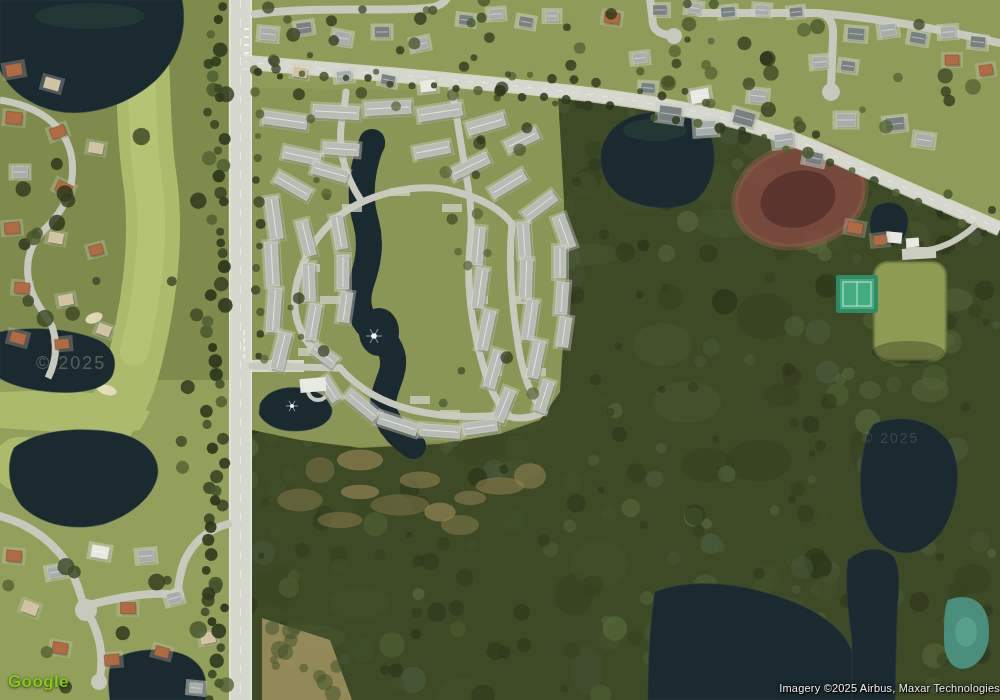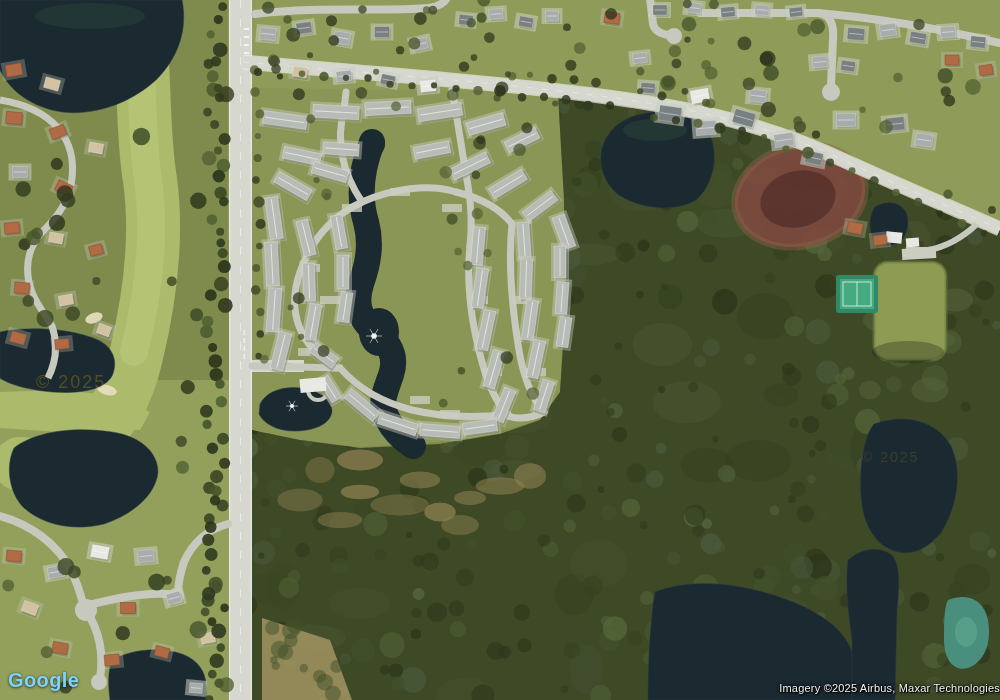--- a/index.html
+++ b/index.html
@@ -3,30 +3,30 @@
 <meta charset="utf-8">
 <style>
   html,body{margin:0;padding:0;background:#1a1a1a;}
   .map-stage{
     position:relative;width:1000px;height:700px;overflow:hidden;
     font-family:"Liberation Sans",sans-serif;background:#4a5530;cursor:grab;
   }
   .map-stage svg{position:absolute;inset:0;display:block;}
   .google-logo{
     position:absolute;left:8px;bottom:8px;z-index:5;
-    color:#7dd3fc;font-size:20px;font-weight:600;letter-spacing:.4px;
+    color:#84cc16;font-size:17px;font-weight:600;letter-spacing:.4px;
     text-shadow:0 1px 3px rgba(0,0,0,.55),0 0 2px rgba(0,0,0,.4);
     user-select:none;
   }
   .attribution{
     position:absolute;right:0;bottom:6px;z-index:5;
     color:#f1f1f1;font-size:11px;letter-spacing:.2px;
     text-shadow:0 0 2px #000,0 0 4px rgba(0,0,0,.9),1px 1px 1px #000;
   }
-  .watermark{position:absolute;z-index:4;color:#eab308;pointer-events:none;white-space:nowrap;margin-top:19px;}
+  .watermark{position:absolute;z-index:4;color:#fef9c3;pointer-events:none;white-space:nowrap;}
   #wm1{left:36px;top:353px;font-size:18px;opacity:.26;letter-spacing:2px;}
   #wm2{left:862px;top:430px;font-size:14px;opacity:.14;letter-spacing:2px;}
 </style>
 </head>
 <body>
 
 <div class="map-stage">
   <svg id="terrain" viewBox="0 0 1000 700" width="1000" height="700">
       <defs>
         <clipPath id="forestClip">

